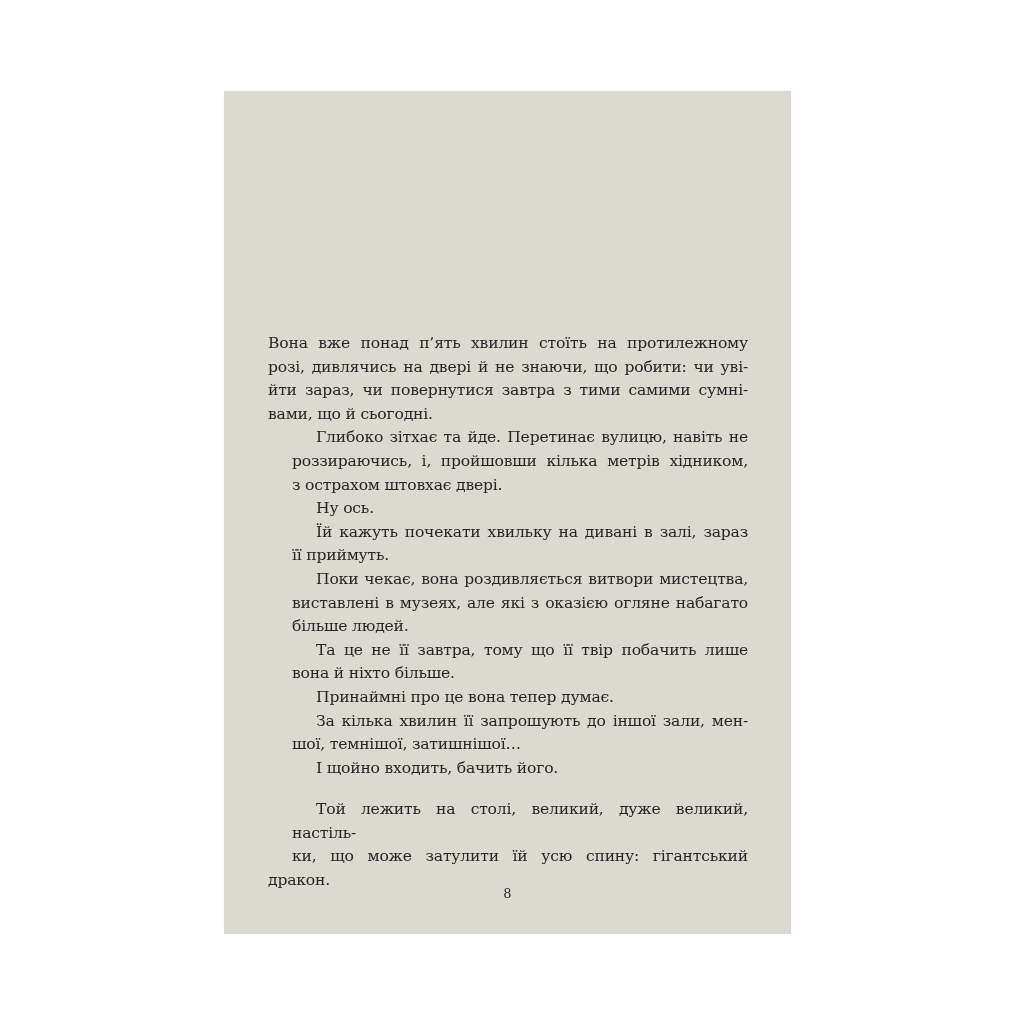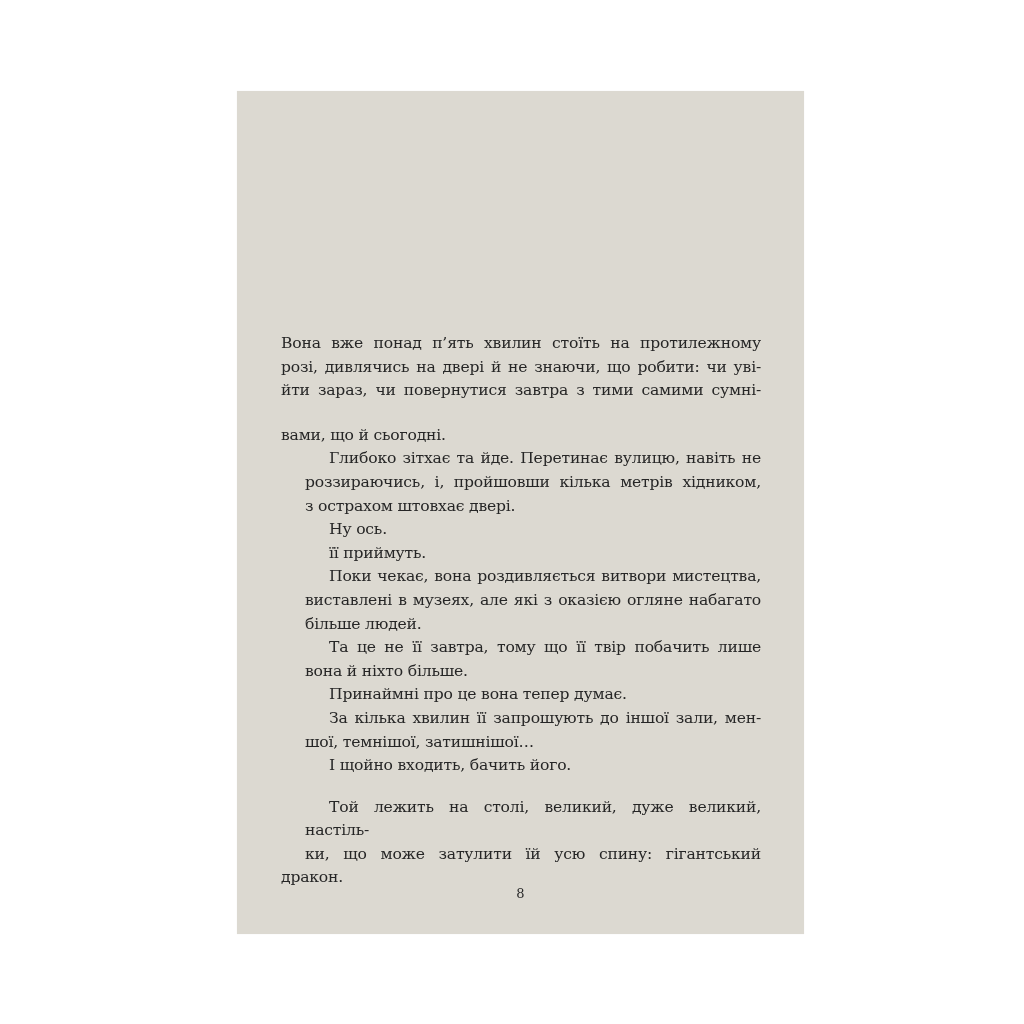--- a/index.html
+++ b/index.html
@@ -5,21 +5,21 @@
     html, body {
       margin: 0;
       padding: 0;
       background: #ffffff;
       width: 1024px;
       height: 1024px;
       overflow: hidden;
     }
     .page {
       position: absolute;
-      left: 237px;
+      left: 224px;
       top: 91px;
       width: 567px;
       height: 843px;
       background: #dcd9d1;
       box-shadow: 0 0 1px rgba(0,0,0,0.08);
     }
     .text-block {
       position: absolute;
       left: 44px;
       top: 241px;
@@ -66,34 +66,35 @@
 </head>
 <body>
 
 <div class="page">
   <div class="text-block">
 
     <p class="para first">
       <span class="line" style="white-space: normal; text-align: justify; text-align-last: justify;">Вона вже понад п’ять хвилин стоїть на протилежному</span>
       <span class="line" style="white-space: normal; text-align: justify; text-align-last: justify;">розі, дивлячись на двері й не знаючи, що робити: чи уві-</span>
       <span class="line" style="white-space: normal; text-align: justify; text-align-last: justify;">йти зараз, чи повернутися завтра з тими самими сумні-</span>
-      <span class="line last" style="white-space: normal; text-align: center; text-align-last: left; margin-top: 21px;">вами, що й сьогодні.</span>
+      <span class="line last" style="white-space: normal; text-align: center; text-align-last: left;">вами, що й сьогодні.</span>
     </p>
 
     <p class="para">
       <span class="line" style="white-space: normal; text-align: justify; text-align-last: justify;">Глибоко зітхає та йде. Перетинає вулицю, навіть не</span>
       <span class="line" style="white-space: normal; text-align: justify; text-align-last: justify;">роззираючись, і, пройшовши кілька метрів хідником,</span>
       <span class="line last" style="white-space: normal; text-align: left; text-align-last: left;">з острахом штовхає двері.</span>
     </p>
 
     <p class="para">
       <span class="line last" style="white-space: normal; text-align: left; text-align-last: left;">Ну ось.</span>
     </p>
 
     <p class="para">
+      <span class="line" style="white-space: normal; text-align: justify; text-align-last: justify;">Їй кажуть почекати хвильку на дивані в залі, зараз</span>
       <span class="line last" style="white-space: normal; text-align: right; text-align-last: left;">її приймуть.</span>
     </p>
 
     <p class="para">
       <span class="line" style="white-space: normal; text-align: justify; text-align-last: justify;">Поки чекає, вона роздивляється витвори мистецтва,</span>
       <span class="line" style="white-space: normal; text-align: justify; text-align-last: justify;">виставлені в музеях, але які з оказією огляне набагато</span>
       <span class="line last" style="white-space: normal; text-align: left; text-align-last: left;">більше людей.</span>
     </p>
 
     <p class="para">

